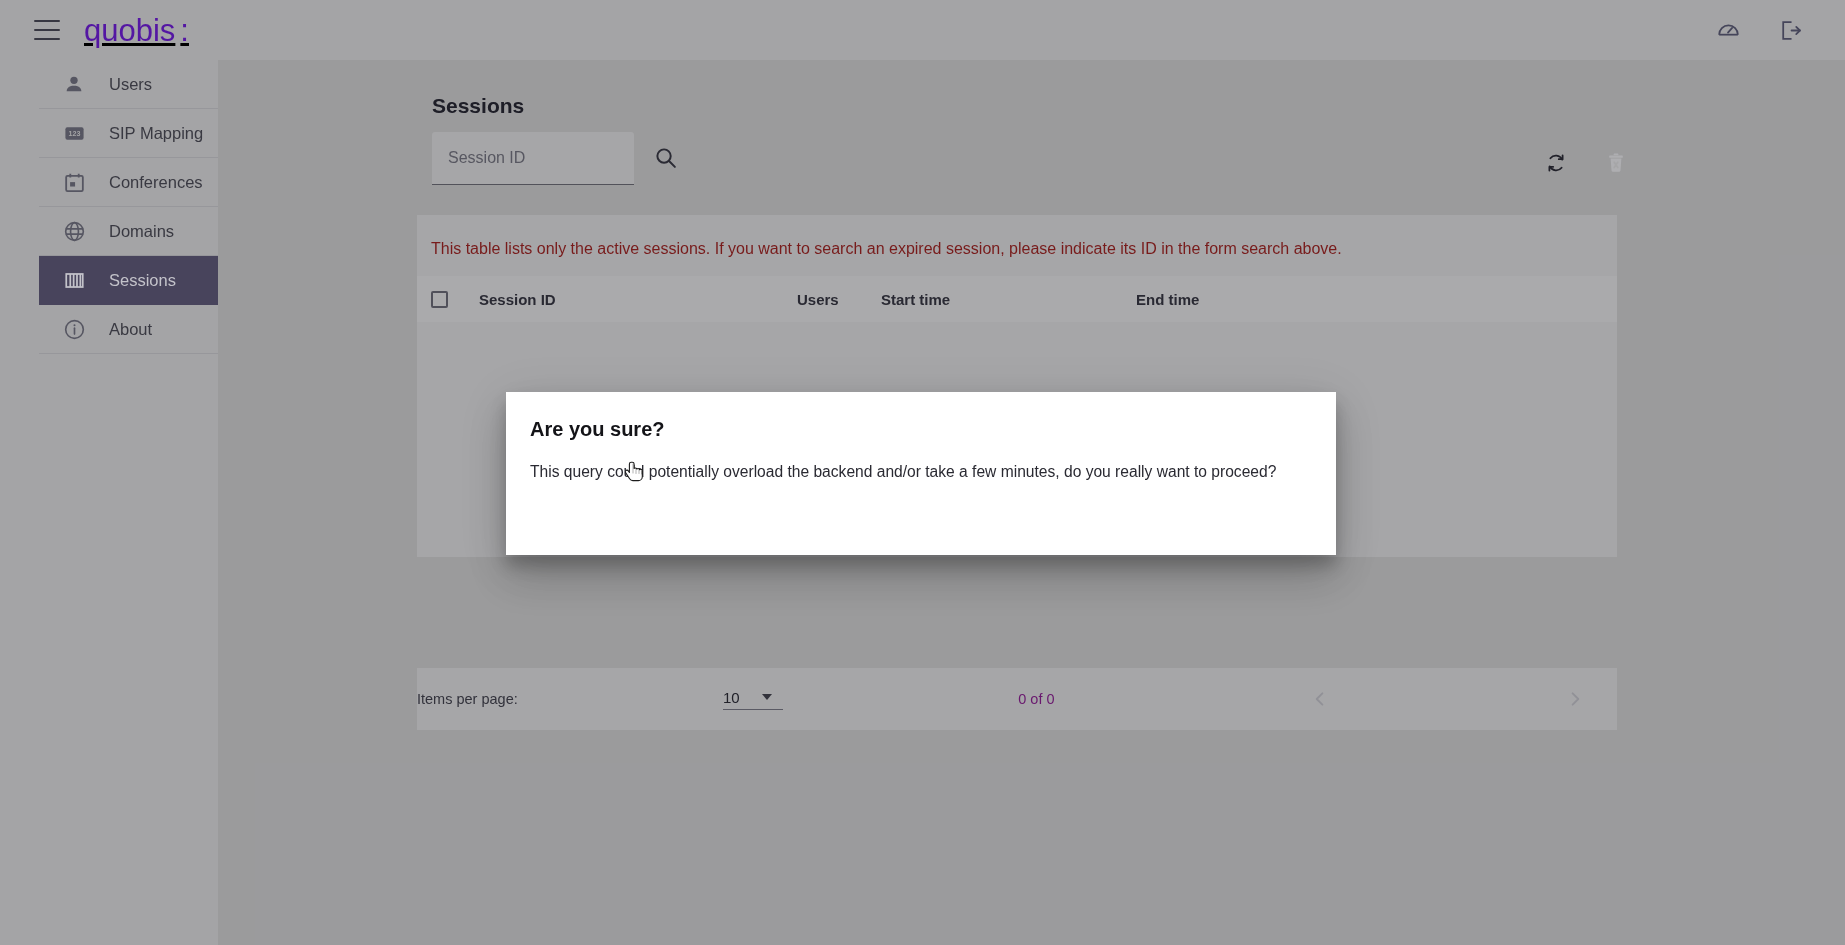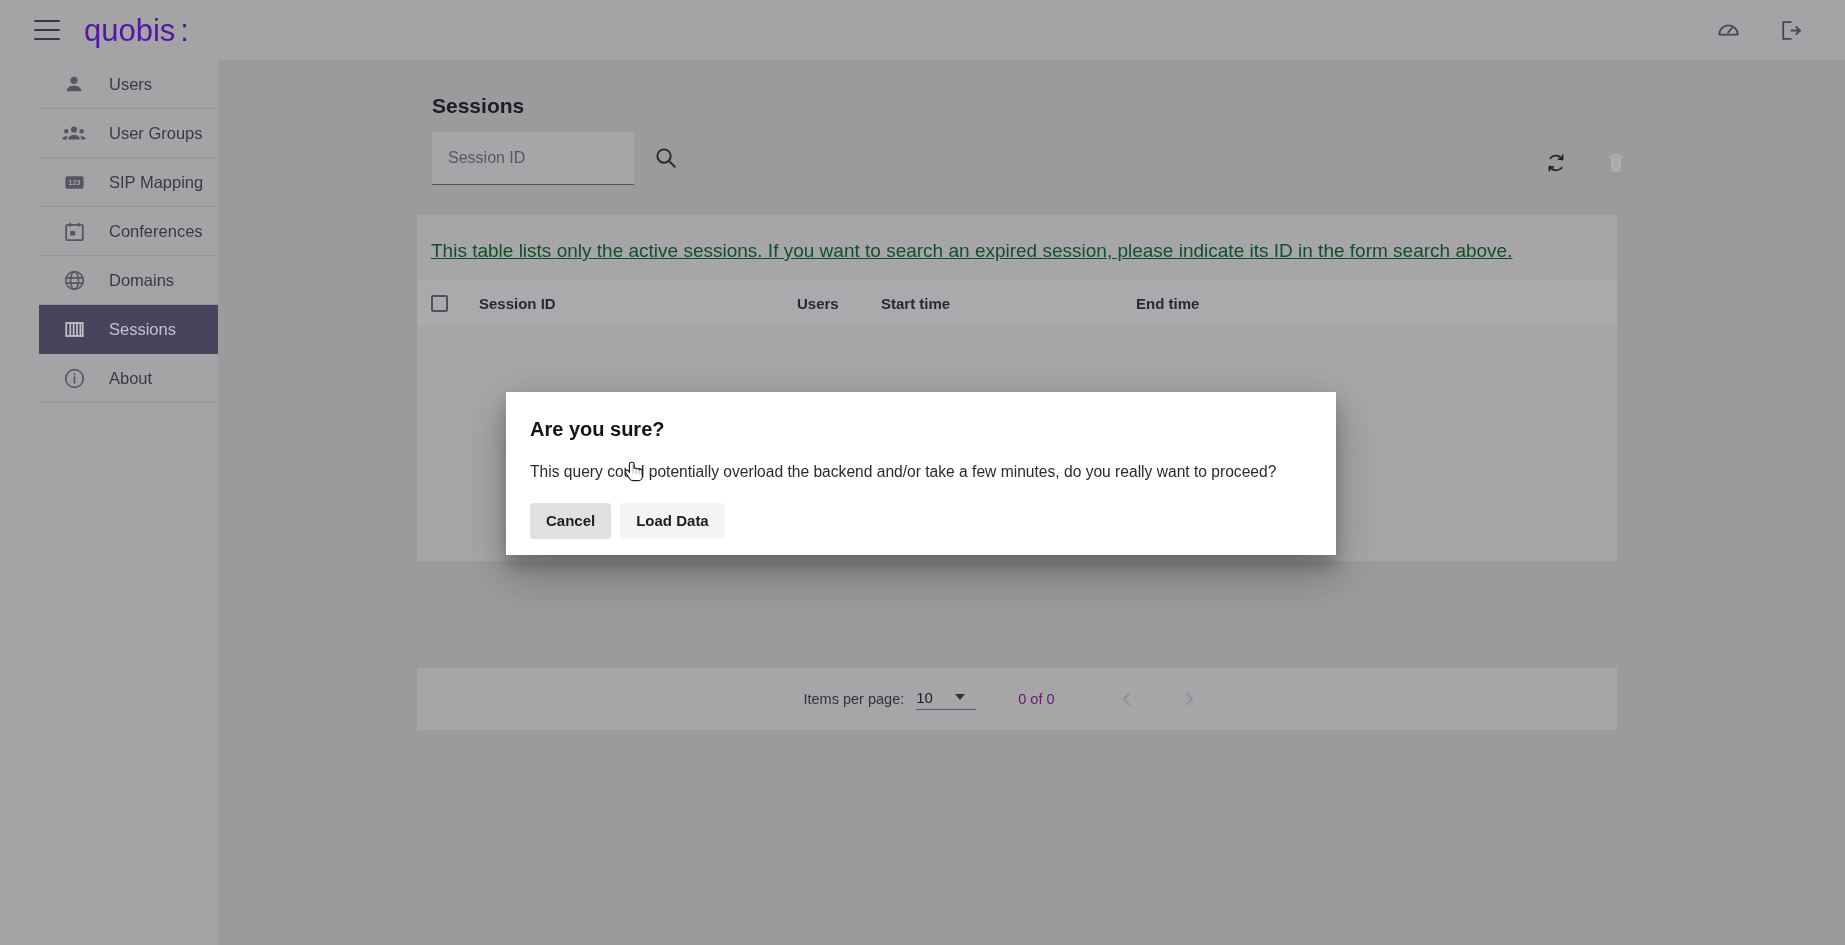--- a/index.html
+++ b/index.html
@@ -18,20 +18,21 @@
     background: #a4a4a6;
   }
 
   
   .topbar {
     position: absolute; top: 0; left: 0;
     width: 1845px; height: 60px;
     background: #aeaeb0;
     display: flex; align-items: center;
     z-index: 5;
+    text-decoration: underline;
   }
   .hamburger {
     width: 26px; height: 20px;
     margin-left: 34px; margin-right: 24px;
     display: flex; flex-direction: column; justify-content: space-between;
     cursor: pointer;
   }
   .hamburger span {
     display: block; height: 2.4px; width: 26px;
     background: #3b3b46; border-radius: 1px;
@@ -150,24 +151,23 @@
 
   
   .table-card {
     position: absolute;
     left: 199px; top: 155px;
     width: 1200px;
     background: #b0b0b2;
     padding-top: 15px;
   }
   .table-hint {
-    font-size: 19px;
-    color: #14532d;
+    font-size: 16px;
+    color: #7f1d1d;
     padding: 10px 14px 18px 14px;
-    text-decoration: underline;
   }
   .table-head {
     display: flex; align-items: center;
     height: 46px;
     background: #b4b4b6;
     font-size: 15px; font-weight: bold;
     color: #2c2c36;
     padding-left: 14px;
   }
   .th-check { width: 48px; display: flex; align-items: center; }
@@ -183,21 +183,21 @@
   .th-start   { width: 255px; }
   .th-end     { width: 240px; }
   .table-body { height: 235px; background: #b0b0b2; }
 
   
   .paginator {
     position: absolute;
     left: 199px; top: 608px;
     width: 1200px; height: 62px;
     background: #b0b0b2;
-    display: flex; align-items: center; justify-content: center;
+    display: flex; align-items: center; justify-content: space-between;
     padding-right: 22px;
     font-size: 14.5px; color: #35353f;
   }
   .ipp-label { margin-right: 12px; }
   .ipp-select {
     display: flex; align-items: center;
     border-bottom: 1.2px solid #60606a;
     padding: 0 0 3px 0;
     min-width: 60px; cursor: pointer;
   }
@@ -311,33 +311,20 @@
     <div class="side-item">
       <span class="ico">
         <svg width="22" height="22" viewBox="0 0 24 24" fill="currentColor">
           <circle cx="12" cy="8" r="4"></circle>
           <path d="M4 20c0-4 3.6-6 8-6s8 2 8 6z"></path>
         </svg>
       </span>
       <span>Users</span>
     </div>
 
-    <div class="side-item">
-      <span class="ico">
-        <svg width="24" height="24" viewBox="0 0 24 24" fill="currentColor">
-          <circle cx="12" cy="8.5" r="3.1"></circle>
-          <path d="M6.2 18.5c0-2.9 2.6-4.4 5.8-4.4s5.8 1.5 5.8 4.4z"></path>
-          <circle cx="4.3" cy="10.2" r="2.2"></circle>
-          <path d="M0.4 18.5c0-2.1 1.6-3.2 3.9-3.2.5 0 1 .05 1.4.15-.6.8-.95 1.8-.95 3.05z"></path>
-          <circle cx="19.7" cy="10.2" r="2.2"></circle>
-          <path d="M23.6 18.5c0-2.1-1.6-3.2-3.9-3.2-.5 0-1 .05-1.4.15.6.8.95 1.8.95 3.05z"></path>
-        </svg>
-      </span>
-      <span>User Groups</span>
-    </div>
 
     <div class="side-item">
       <span class="ico">
         <svg width="23" height="23" viewBox="0 0 24 24">
           <rect x="2.5" y="5.5" width="19" height="13" rx="2" fill="currentColor"></rect>
           <text x="12" y="14.6" font-size="7.4" font-family="Liberation Sans, sans-serif" fill="#aeaeb0" text-anchor="middle">123</text>
         </svg>
       </span>
       <span>SIP Mapping</span>
     </div>
@@ -455,24 +442,20 @@
       </div>
     </div>
 
   </div>
 
   <div class="overlay"></div>
 
   <div class="dialog">
     <div class="dialog-title">Are you sure?</div>
     <div class="dialog-text">This query could potentially overload the backend and/or take a few minutes, do you really want to proceed?</div>
-    <div class="dialog-actions">
-      <button class="dlg-btn dlg-cancel">Cancel</button>
-      <button class="dlg-btn dlg-confirm">Load Data</button>
-    </div>
   </div>
 
   <div class="cursor">
     <svg width="22" height="26" viewBox="0 0 22 26">
       <path d="M6.2 1.2c-1 0-1.8.8-1.8 1.8v8.4l-1.1-1.5c-.6-.9-1.8-1-2.5-.3-.6.6-.6 1.5-.1 2.2l3.9 6c.7 1.1 1.9 1.8 3.2 1.8h5.6c2.1 0 3.9-1.7 3.9-3.9V9.9c0-.9-.7-1.6-1.6-1.6-.4 0-.8.2-1.1.4-.2-.7-.8-1.2-1.6-1.2-.5 0-.9.2-1.2.5-.3-.6-.9-1-1.6-1-.4 0-.8.1-1.1.4V3c0-1-.8-1.8-1.8-1.8z" fill="#ffffff" stroke="#1c1c1c" stroke-width="1.1" stroke-linejoin="round"></path>
       <path d="M8 3v9M11 8.5v4M14 9v3.5M16.6 10v3" stroke="#1c1c1c" stroke-width="1" fill="none" stroke-linecap="round" opacity="0.35"></path>
     </svg>
   </div>
 
 </div>

